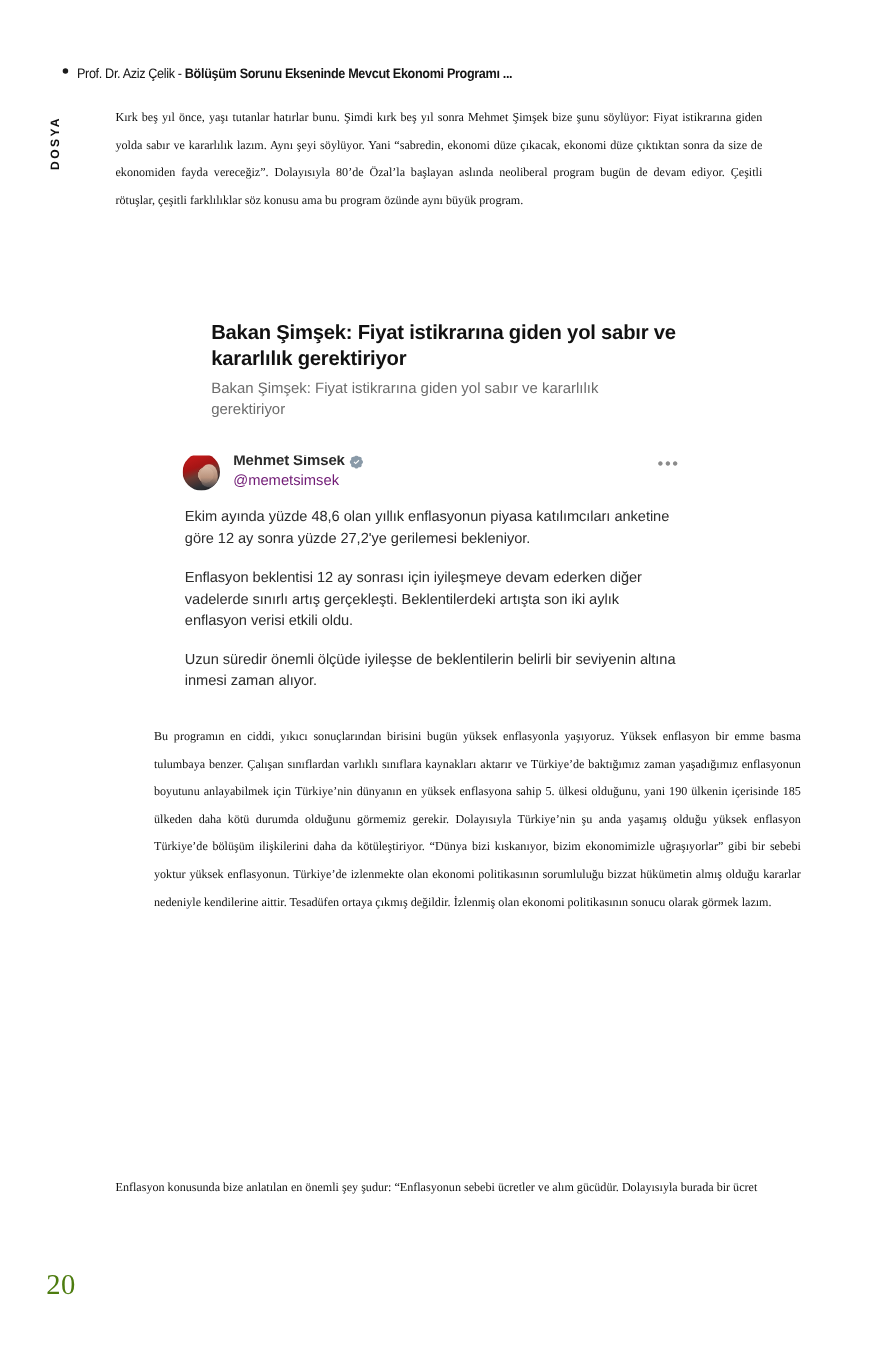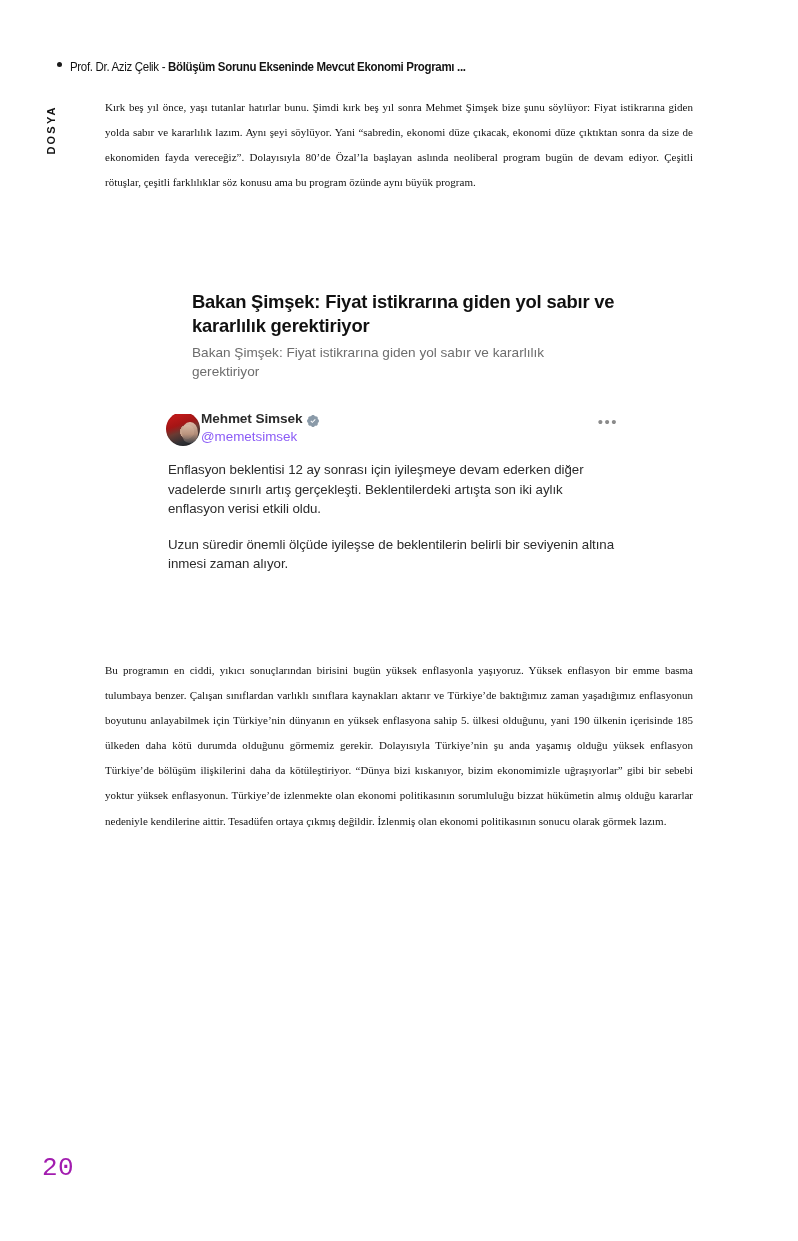--- a/index.html
+++ b/index.html
@@ -87,21 +87,21 @@
     font-family: "Liberation Serif", serif;
     font-size: 11px;
     line-height: 25.1px;
     text-align: justify;
     color: #121212;
     hyphens: manual;
   }
   p.body.first { text-indent: 0; }
 
   #para-1 { top: 95px; }
-  #para-2 { top: 658px; }
+  #para-2 { top: 658px; margin-left: 35px; }
   #para-3 { top: 1068px; }
 
   
   .card {
     position: absolute;
     left: 192px;
     top: 290px;
     width: 445px;
   }
   .card-headline {
@@ -162,21 +162,21 @@
     position: absolute;
     left: 48%;
     top: 30%;
     width: 46%;
     height: 62%;
     border-radius: 50% 50% 44% 44%;
     background: linear-gradient(180deg, #e2c6b2 0%, #b9927c 58%, #4b4a4e 100%);
     opacity: 0.92;
   }
   .tweet-ident {
-    margin-left: 1px;
+    margin-left: 12px;
     line-height: 1.25;
     padding-top: 1px;
   }
   .tweet-name-row {
     display: flex;
     align-items: center;
     gap: 4px;
   }
   .tweet-name {
     font-family: "Liberation Sans", sans-serif;
@@ -189,21 +189,21 @@
     width: 14px;
     height: 14px;
     display: inline-block;
     flex: none;
     position: relative;
     top: 1px;
   }
   .tweet-handle {
     font-family: "Liberation Sans", sans-serif;
     font-size: 13.4px;
-    color: #8b5cf6;
+    color: #701a75;
     margin-top: 1px;
   }
   .tweet-more {
     position: absolute;
     right: 12px;
     top: 8px;
     font-family: "Liberation Sans", sans-serif;
     font-size: 15px;
     letter-spacing: 1.5px;
     color: #8b8b8b;
@@ -220,24 +220,24 @@
     color: #2c2c2c;
     letter-spacing: -0.05px;
   }
   .tweet-body p:last-child { margin-bottom: 0; }
 
   
   .folio {
     position: absolute;
     left: 42px;
     top: 1153px;
-    font-family: Liberation Mono, monospace;
+    font-family: Liberation Serif, serif;
     font-size: 26px;
     font-weight: normal;
-    color: #a21caf;
+    color: #4d7c0f;
     letter-spacing: 0.5px;
   }
 </style>
 </head>
 <body>
 
 <div class="page">
 
   <div class="running-head">
     <span class="head-bullet"></span>
@@ -271,27 +271,31 @@
                 <path fill="#ffffff" d="M10.84 15.64l-3.2-3.2 1.24-1.24 1.96 1.96 4.48-4.48 1.24 1.24-5.72 5.72z"></path>
               </svg>
             </span>
           </div>
           <div class="tweet-handle">@memetsimsek</div>
         </div>
         <div class="tweet-more">•••</div>
       </div>
 
       <div class="tweet-body">
+        <p>Ekim ayında yüzde 48,6 olan yıllık enflasyonun piyasa katılımcıları anketine göre 12 ay sonra yüzde 27,2'ye gerilemesi bekleniyor.</p>
         <p>Enflasyon beklentisi 12 ay sonrası için iyileşmeye devam ederken diğer vadelerde sınırlı artış gerçekleşti. Beklentilerdeki artışta son iki aylık enflasyon verisi etkili oldu.</p>
         <p>Uzun süredir önemli ölçüde iyileşse de beklentilerin belirli bir seviyenin altına inmesi zaman alıyor.</p>
       </div>
 
     </div>
   </div>
 
   <div class="col" id="para-2">
     <p class="body">Bu programın en ciddi, yıkıcı sonuçlarından birisini bugün yüksek enflasyonla yaşıyoruz. Yüksek enflasyon bir emme basma tulumbaya benzer. Çalışan sınıflardan varlıklı sınıflara kaynakları aktarır ve Türkiye’de baktığımız zaman yaşadığımız enflasyonun boyutunu anlayabilmek için Türkiye’nin dünyanın en yüksek enflasyona sahip 5. ülkesi olduğunu, yani 190 ülkenin içerisinde 185 ülkeden daha kötü durumda olduğunu görmemiz gerekir. Dolayısıyla Türkiye’nin şu anda yaşamış olduğu yüksek enflasyon Türkiye’de bölüşüm ilişkilerini daha da kötüleştiriyor. “Dünya bizi kıskanıyor, bizim ekonomimizle uğraşıyorlar” gibi bir sebebi yoktur yüksek enflasyonun. Türkiye’de izlenmekte olan ekonomi politikasının sorumluluğu bizzat hükümetin almış olduğu kararlar nedeniyle kendilerine aittir. Tesadüfen ortaya çıkmış değildir. İzlenmiş olan ekonomi politikasının sonucu olarak görmek lazım.</p>
   </div>
 
+  <div class="col" id="para-3">
+    <p class="body">Enflasyon konusunda bize anlatılan en önemli şey şudur: “Enflasyonun sebebi ücretler ve alım gücüdür. Dolayısıyla burada bir ücret</p>
+  </div>
 
   <div class="folio">20</div>
 
 </div>
 
 </body></html>

